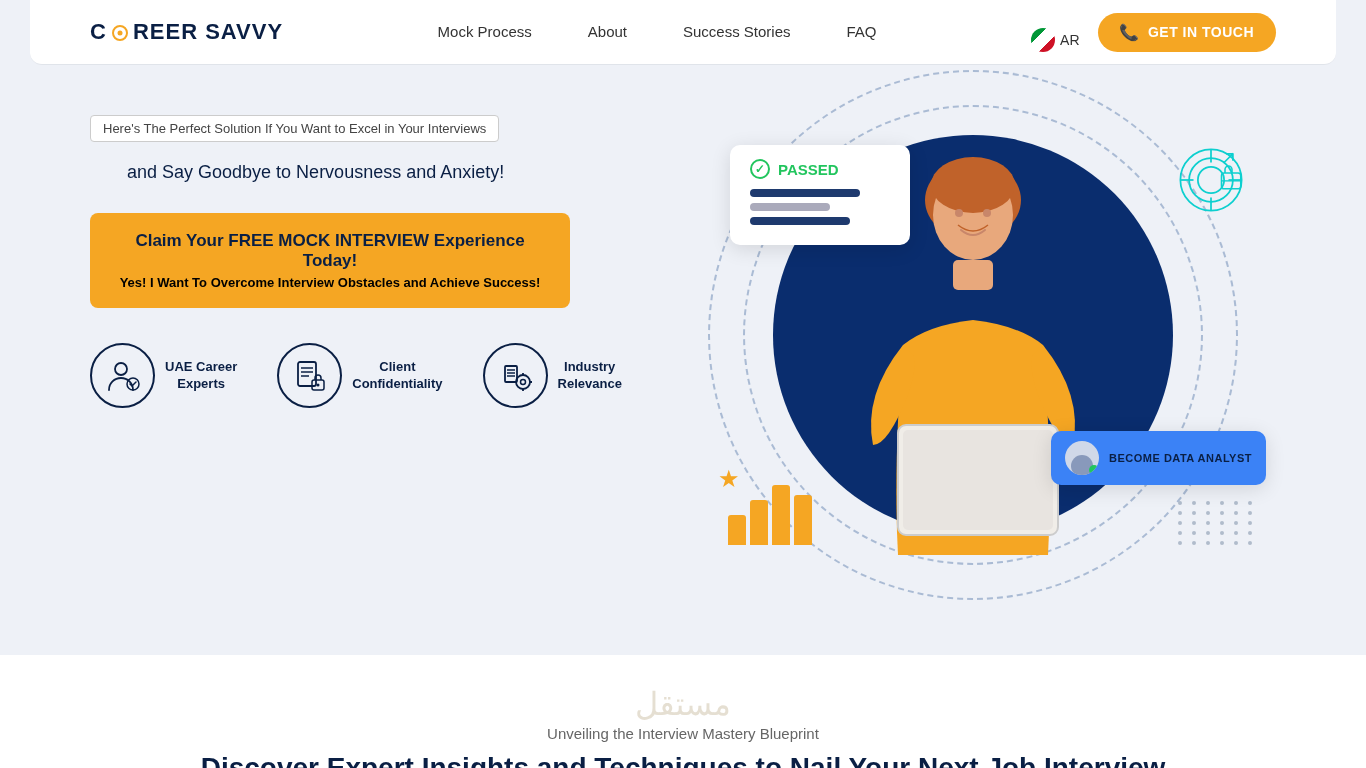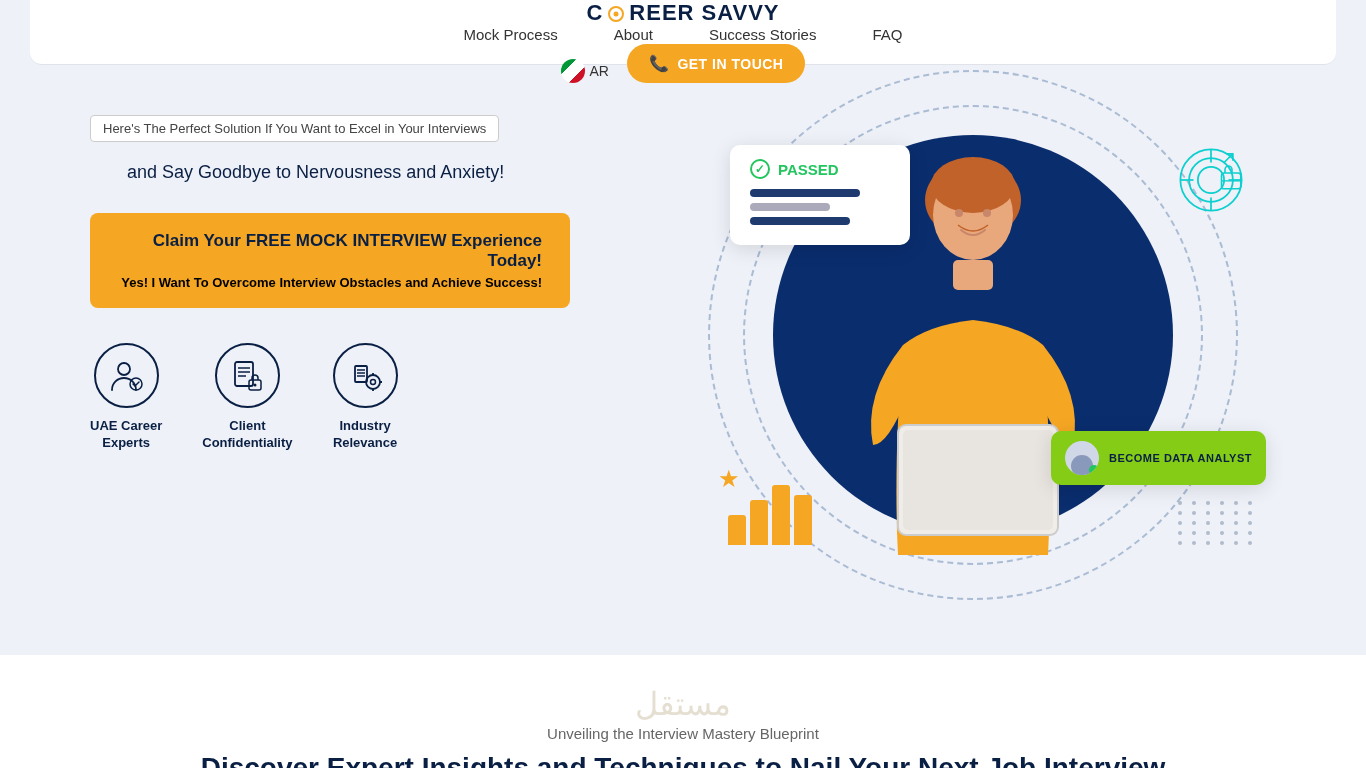--- a/index.html
+++ b/index.html
@@ -15,21 +15,20 @@
     .nav-wrapper {
       background: #fff;
       border-bottom: 1px solid #e0e4ea;
       padding: 0 60px;
       height: 65px;
       display: flex;
       align-items: center;
       justify-content: space-between;
       border-radius: 0 0 12px 12px;
       margin: 0 30px;
-      flex-direction: column;
     }
     .logo {
       display: flex;
       align-items: center;
       gap: 4px;
       font-size: 22px;
       font-weight: 700;
       color: #0a1f44;
       letter-spacing: 1px;
     }
@@ -138,21 +137,21 @@
     }
     .btn-hero {
       background: #f5a623;
       border: none;
       border-radius: 8px;
       padding: 18px 28px;
       cursor: pointer;
       display: block;
       width: 100%;
       max-width: 480px;
-      text-align: right;
+      text-align: center;
     }
     .btn-hero-main {
       display: block;
       font-size: 17px;
       font-weight: 800;
       color: #0a1f44;
       margin-bottom: 4px;
     }
     .btn-hero-sub {
       display: block;
@@ -162,21 +161,20 @@
     }
 
     
     .features {
       display: flex;
       gap: 40px;
       margin-top: 35px;
     }
     .feature-item {
       display: flex;
-      flex-direction: column;
       align-items: center;
       text-align: center;
       gap: 10px;
     }
     .feature-icon-wrap {
       width: 65px; height: 65px;
       border: 2px solid #0a1f44;
       border-radius: 50%;
       display: flex;
       align-items: center;
@@ -267,21 +265,21 @@
       width: 70px; height: 70px;
       display: flex; align-items: center; justify-content: center;
     }
 
     
     .card-analyst {
       position: absolute;
       bottom: 120px;
       right: 10px;
       z-index: 5;
-      background: #84cc16;
+      background: #3b82f6;
       border-radius: 10px;
       padding: 10px 14px;
       box-shadow: 0 4px 20px rgba(0,0,0,0.12);
       display: flex;
       align-items: center;
       gap: 10px;
       margin-left: 15px;
     }
     .analyst-avatar {
       width: 34px; height: 34px;

